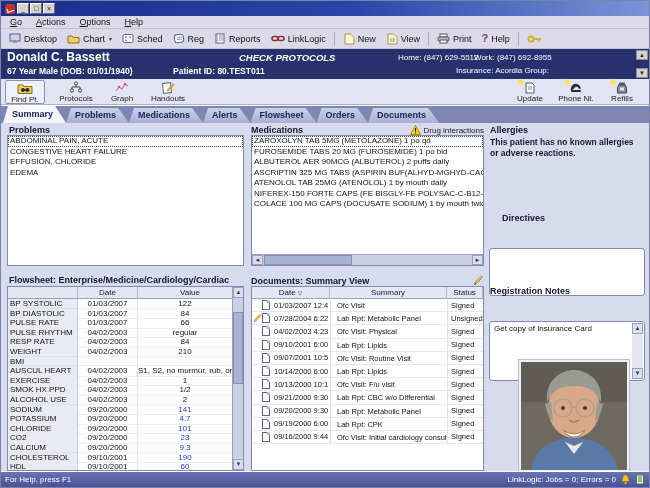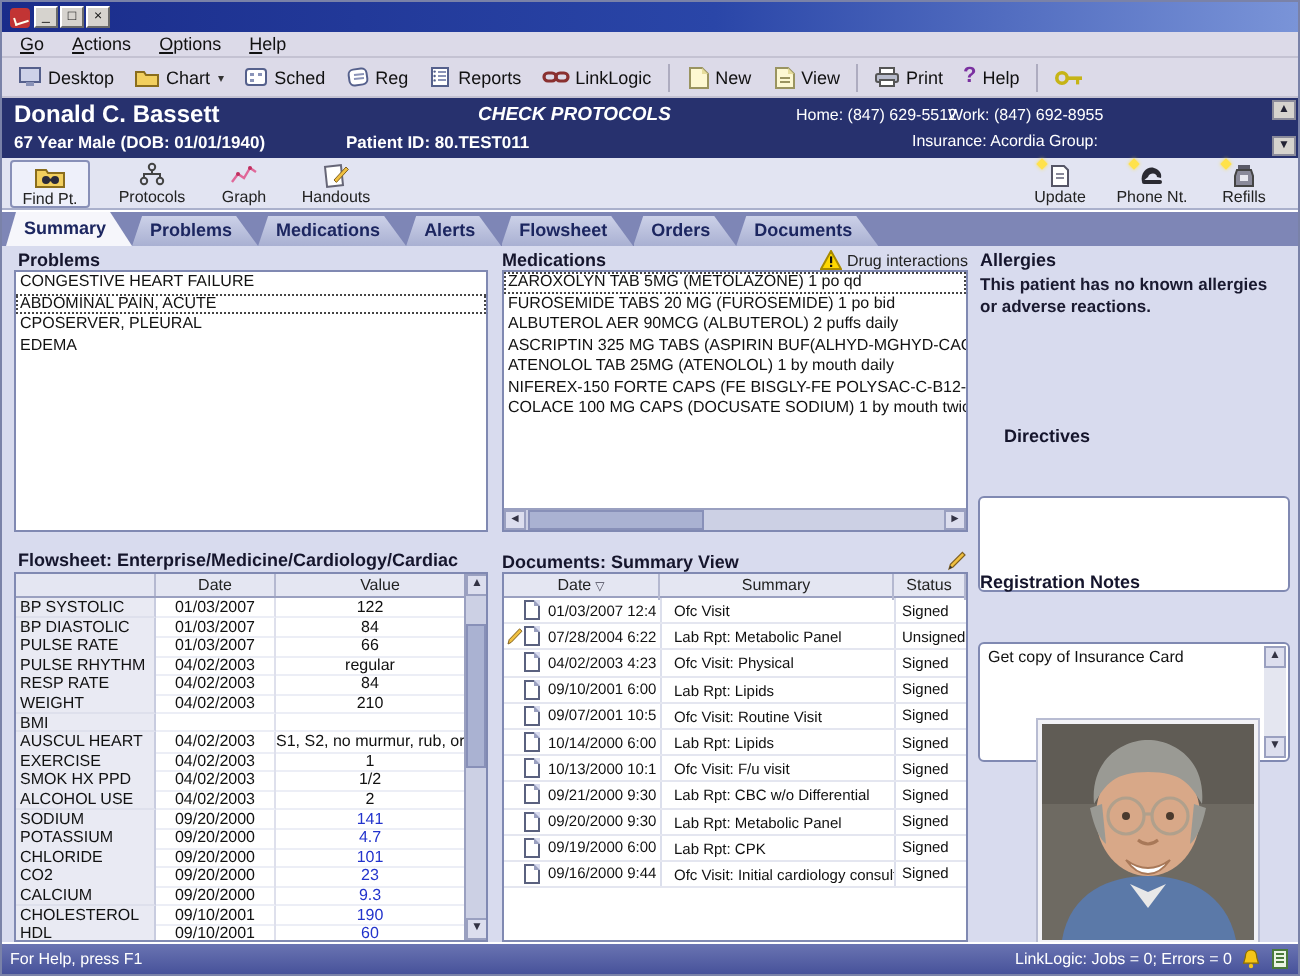--- a/index.html
+++ b/index.html
@@ -340,23 +340,23 @@
       <span class="tab">Flowsheet</span>
       <span class="tab">Orders</span>
       <span class="tab">Documents</span>
     </div>
 
   <div class="content">
 
     <div class="sec-label" style="left:8px; top:2px;">Problems</div>
     <div class="white-box" style="left:6px; top:12px; width:237px; height:131px;">
 
-    <div class="list-item">CONGESTIVE HEART FAILURE</div>
-        <div class="list-item selected">ABDOMINAL PAIN, ACUTE</div>
-        <div class="list-item">CPOSERVER, PLEURAL</div>
+    <div class="list-item selected">ABDOMINAL PAIN, ACUTE</div>
+        <div class="list-item">CONGESTIVE HEART FAILURE</div>
+        <div class="list-item">EFFUSION, CHLORIDE</div>
         <div class="list-item">EDEMA</div>
       </div>
 
     <div style="position:absolute; left:250px; top:2px; width:233px; display:flex; align-items:center;">
       <span class="sec-label" style="position:static;">Medications</span>
       <span style="flex:1"></span>
       <span class="icon" style="margin-right:3px;">
           <svg width="11" height="10">
             <path d="M5.5 0.5 L10.5 9.5 H0.5 Z" fill="#ffd800" stroke="#a88a00"></path>
             <rect x="5" y="3.2" width="1.1" height="3.4" fill="#111"></rect>

